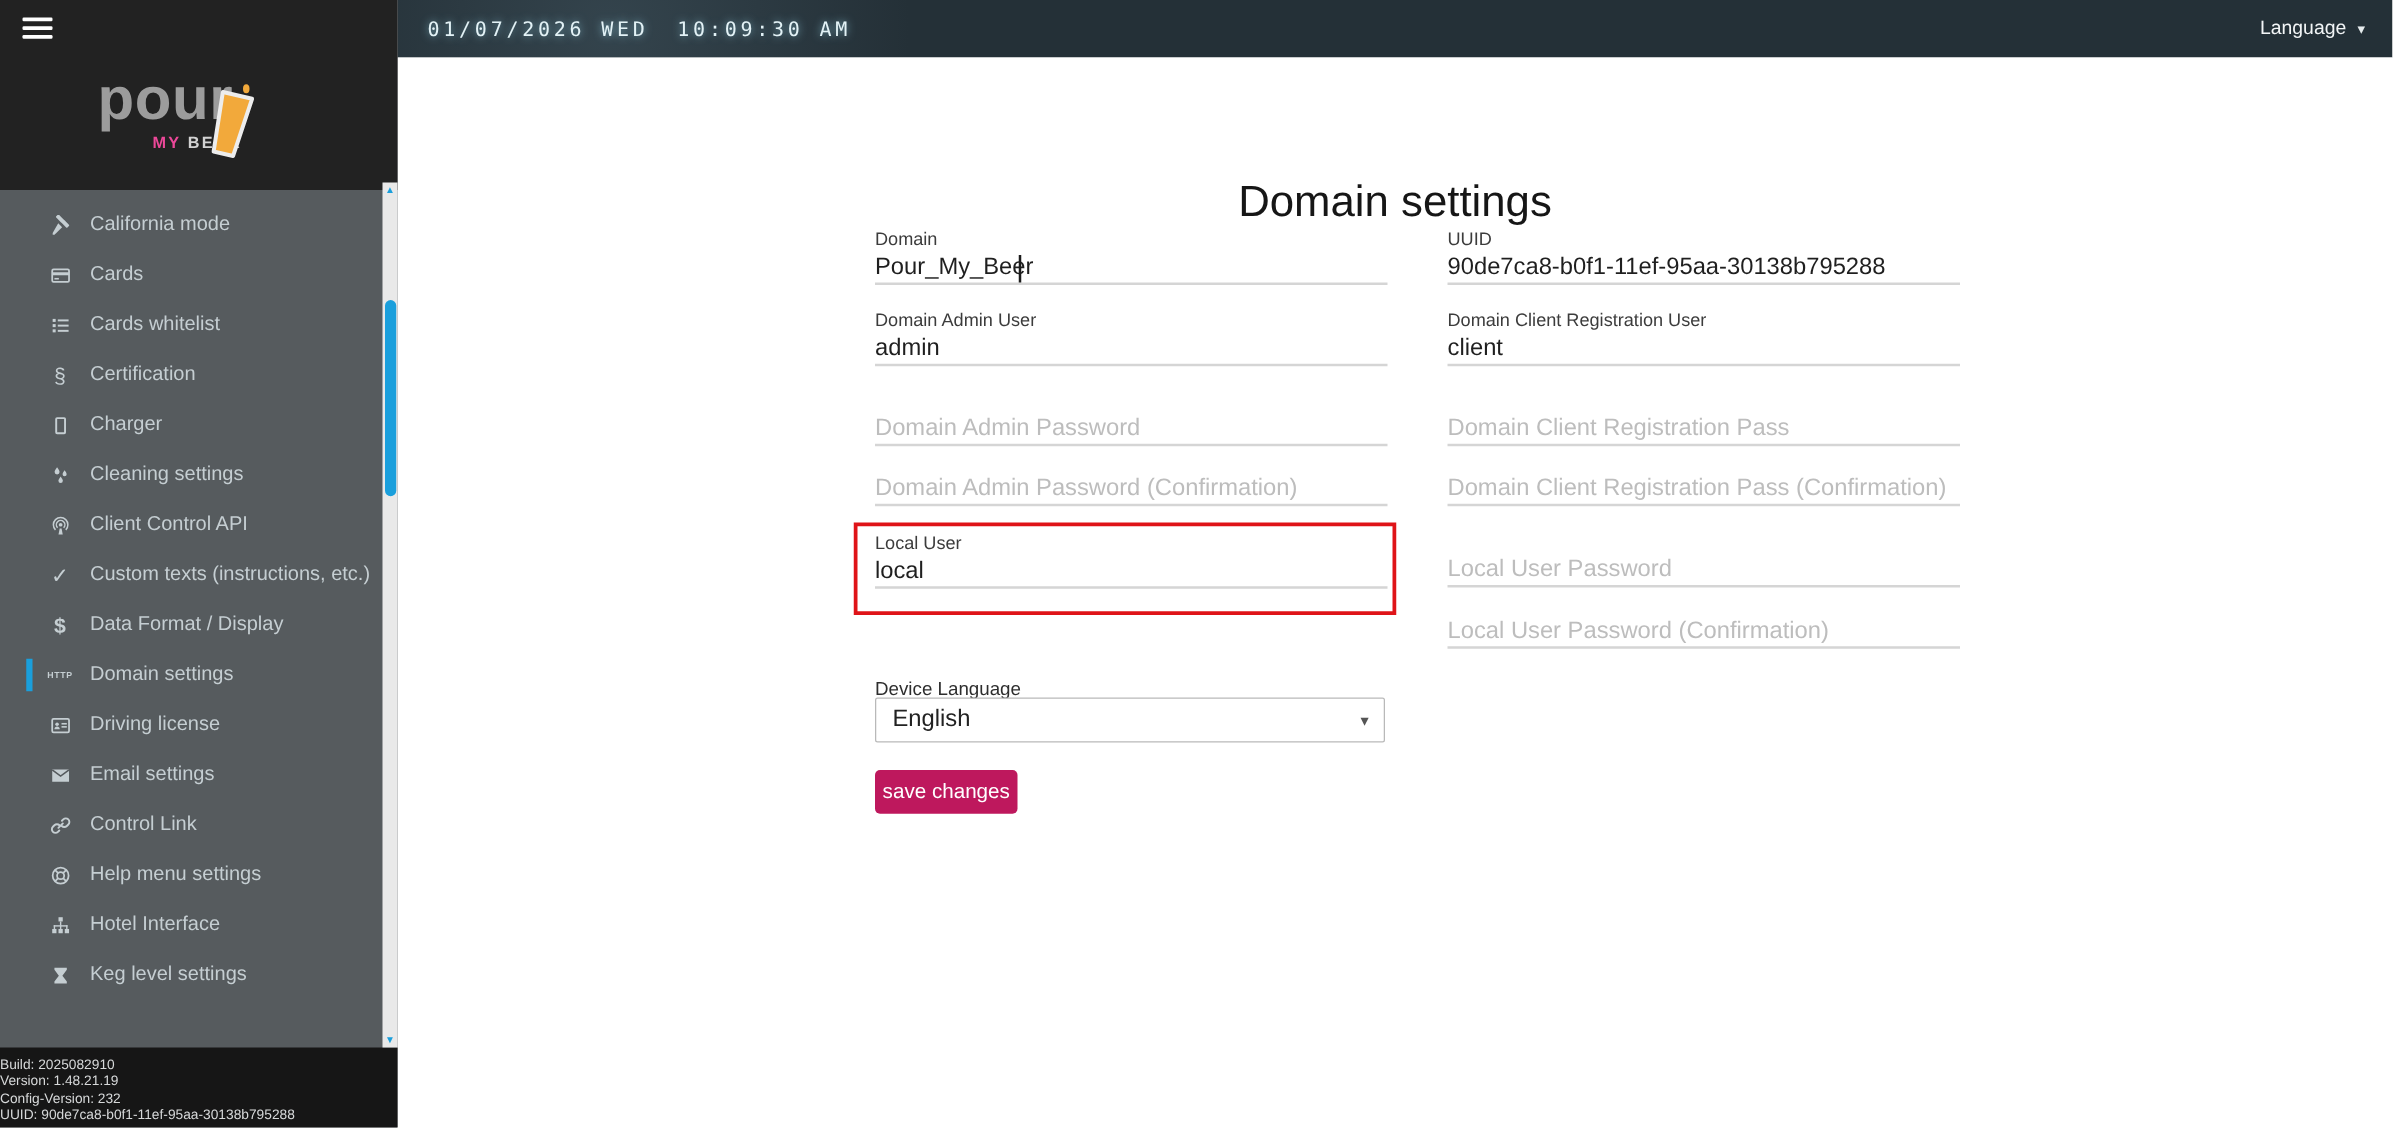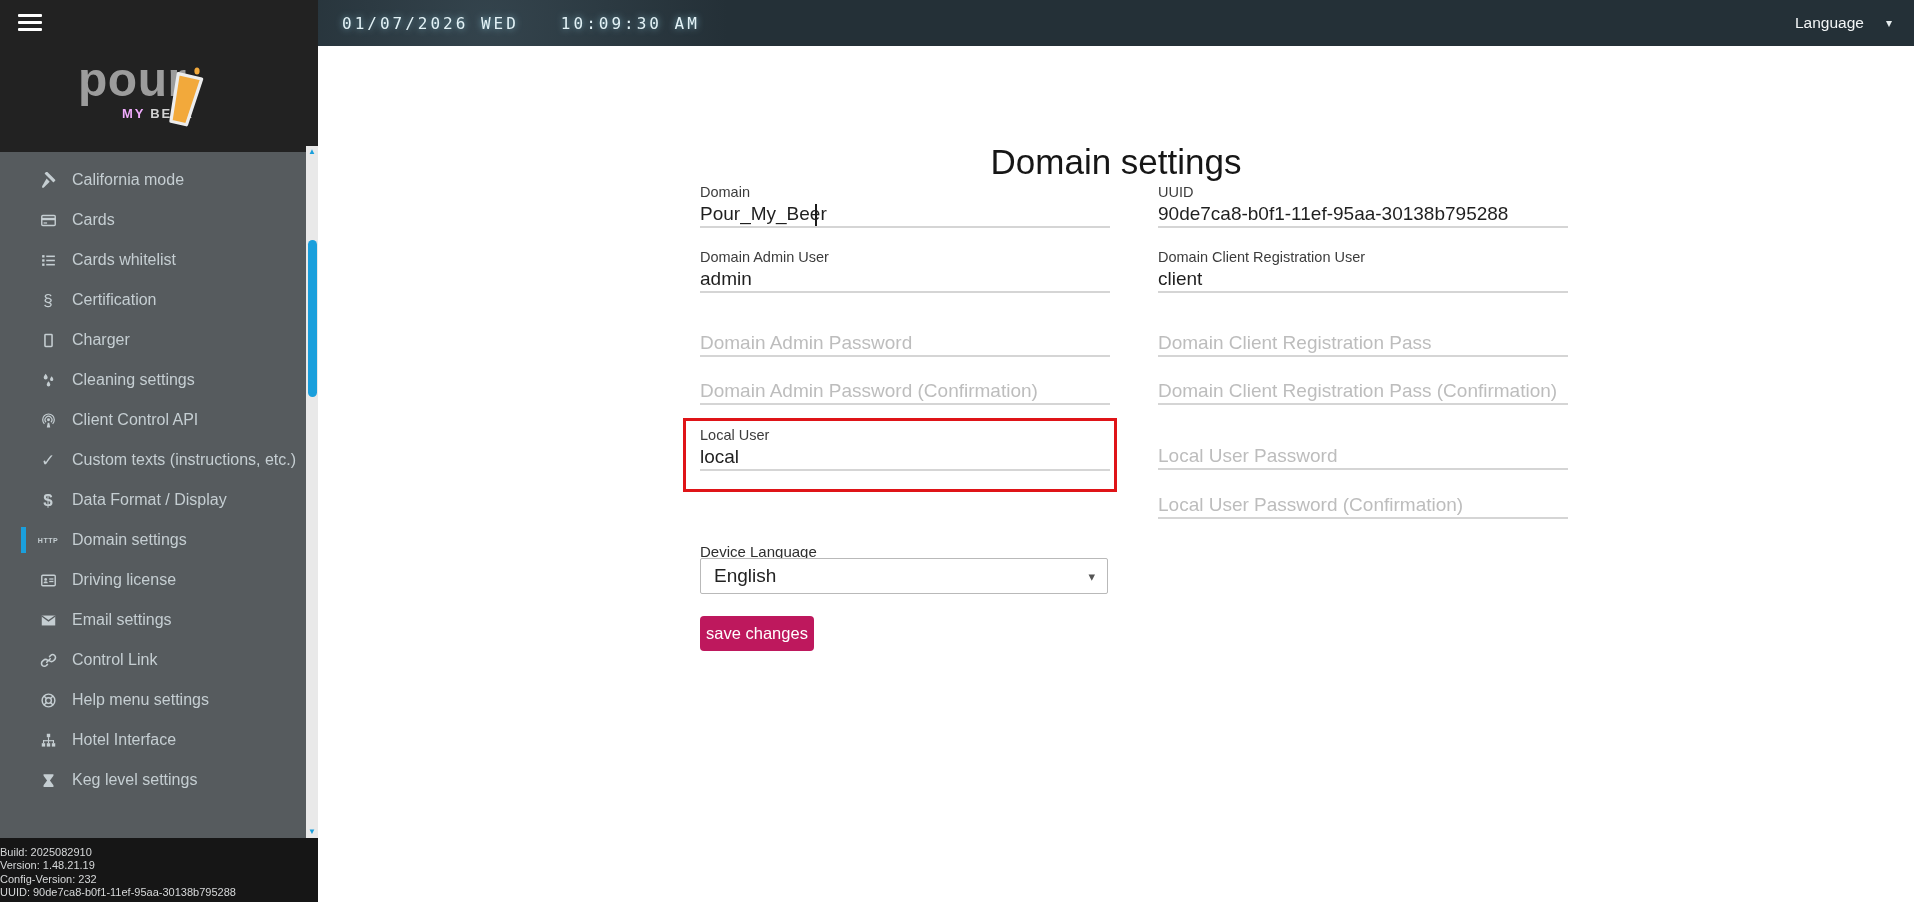--- a/index.html
+++ b/index.html
@@ -3,36 +3,36 @@
 <meta charset="utf-8">
 <style>
   * { margin:0; padding:0; box-sizing:border-box; }
   html,body { width:1914px; height:902px; overflow:hidden; background:#fff;
               font-family:"Liberation Sans", sans-serif; }
   .page { position:relative; width:1914px; height:902px; }
 
   
   .topbar { position:absolute; left:318px; top:0; right:0; height:46px;
             background:radial-gradient(circle 320px at 170px 50%, #34444d, rgba(52,68,77,0) 75%), #243037; }
-  .clock { position:absolute; left:24px; top:0; height:46px; display:flex; align-items:center; gap:42px;
+  .clock { position:absolute; left:24px; top:0; height:46px; display:flex; align-items:center; gap:23px;
            font-family:"DejaVu Sans Mono", monospace; font-size:16px; letter-spacing:3px;
            color:#e3f2f6; text-shadow:0 0 7px rgba(150,215,235,.75); }
-  .lang { position:absolute; right:22px; top:0; height:46px; display:flex; align-items:center; gap:22px;
+  .lang { position:absolute; right:22px; top:0; height:46px; display:flex; align-items:center; gap:9px;
           color:#f2f5f6; font-size:15.5px; cursor:pointer; }
   .lang .chev { font-size:12px; color:#e6ecee; }
 
   
   .sidebar { position:absolute; left:0; top:0; width:318px; height:902px; background:#565b5e; z-index:5; }
   .side-top { position:absolute; left:0; top:0; width:318px; height:152px; background:#222222; }
   .hamburger { position:absolute; left:18px; top:14px; width:24px; height:18px; cursor:pointer; }
   .hamburger span { display:block; height:2.6px; background:#fff; margin-bottom:4.4px; border-radius:1px; }
   .logo { position:absolute; left:78px; top:56px; width:160px; height:80px; }
   .logo .brand { font-size:48px; font-weight:bold; color:#9c9c9c; letter-spacing:.5px; line-height:48px; }
   .logo .sub { position:absolute; left:32px; top:50px; font-size:13px; font-weight:bold; letter-spacing:1.8px; }
-  .logo .sub .my { color:#f0abfc;padding-left:12px; } .logo .sub .beer { color:#d2d2d2; }
+  .logo .sub .my { color:#ec4899;padding-left:12px; } .logo .sub .beer { color:#d2d2d2; }
   .logo svg { position:absolute; left:86px; top:8px; }
 
   .menu { position:absolute; left:0; top:152px; width:318px; height:686px; padding-top:8px; overflow:hidden; }
   .mi { position:relative; height:40px; display:flex; align-items:center; color:#c5ced2; cursor:pointer; }
   .mi .ic { width:20px; margin-left:38px; display:flex; justify-content:center; align-items:center; color:#c5ced2; }
   .mi .lbl { margin-left:14px; font-size:16px; white-space:nowrap; }
   .mi.active::before { content:""; position:absolute; left:21px; top:7px; bottom:7px; width:5px; background:#1a9fdc; }
   .txt-ic { font-size:17px; line-height:17px; }
   .txt-ic.bold { font-weight:bold; }
   .txt-ic.http { font-size:7px; font-weight:bold; letter-spacing:.5px; }

